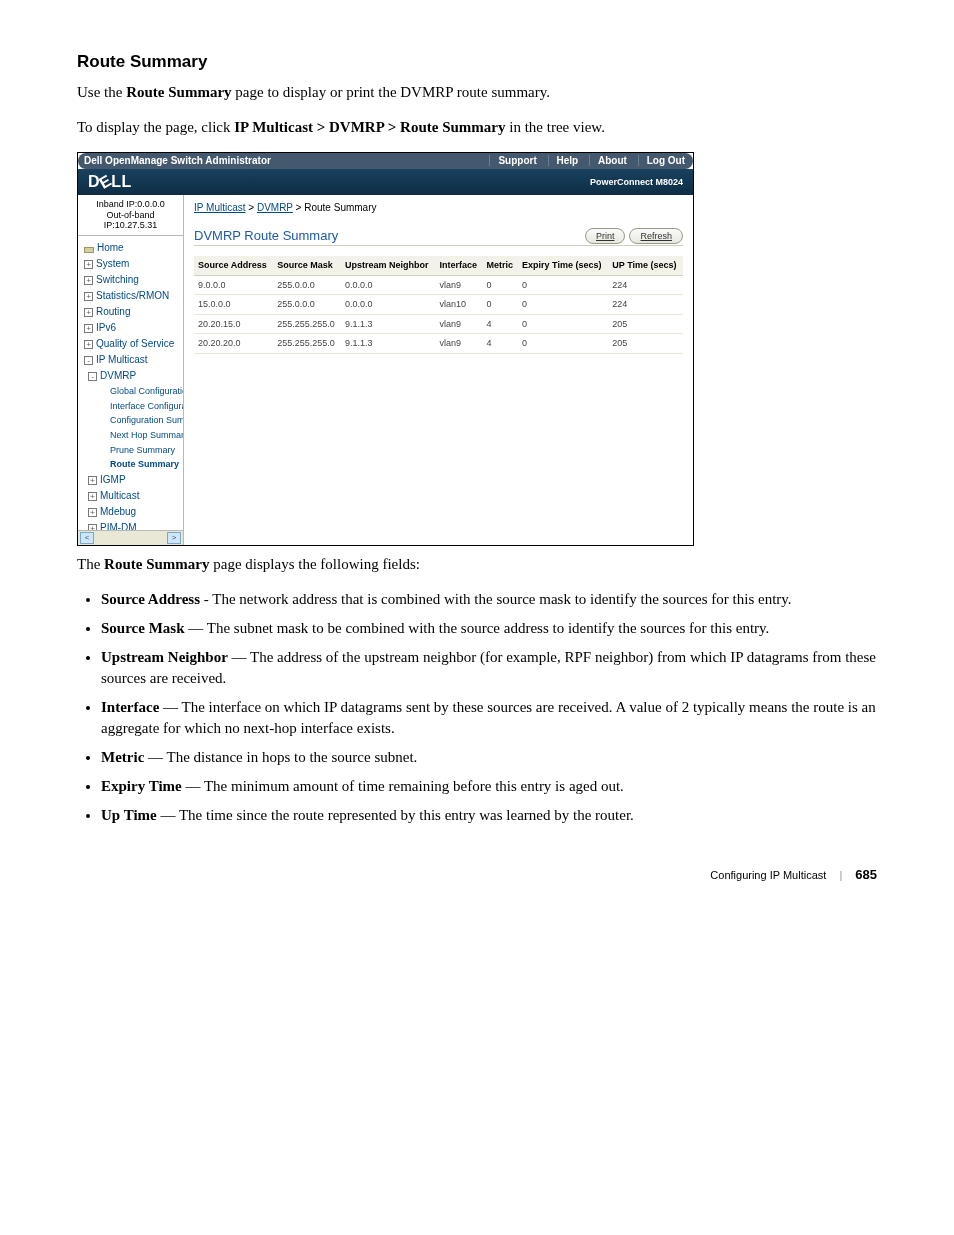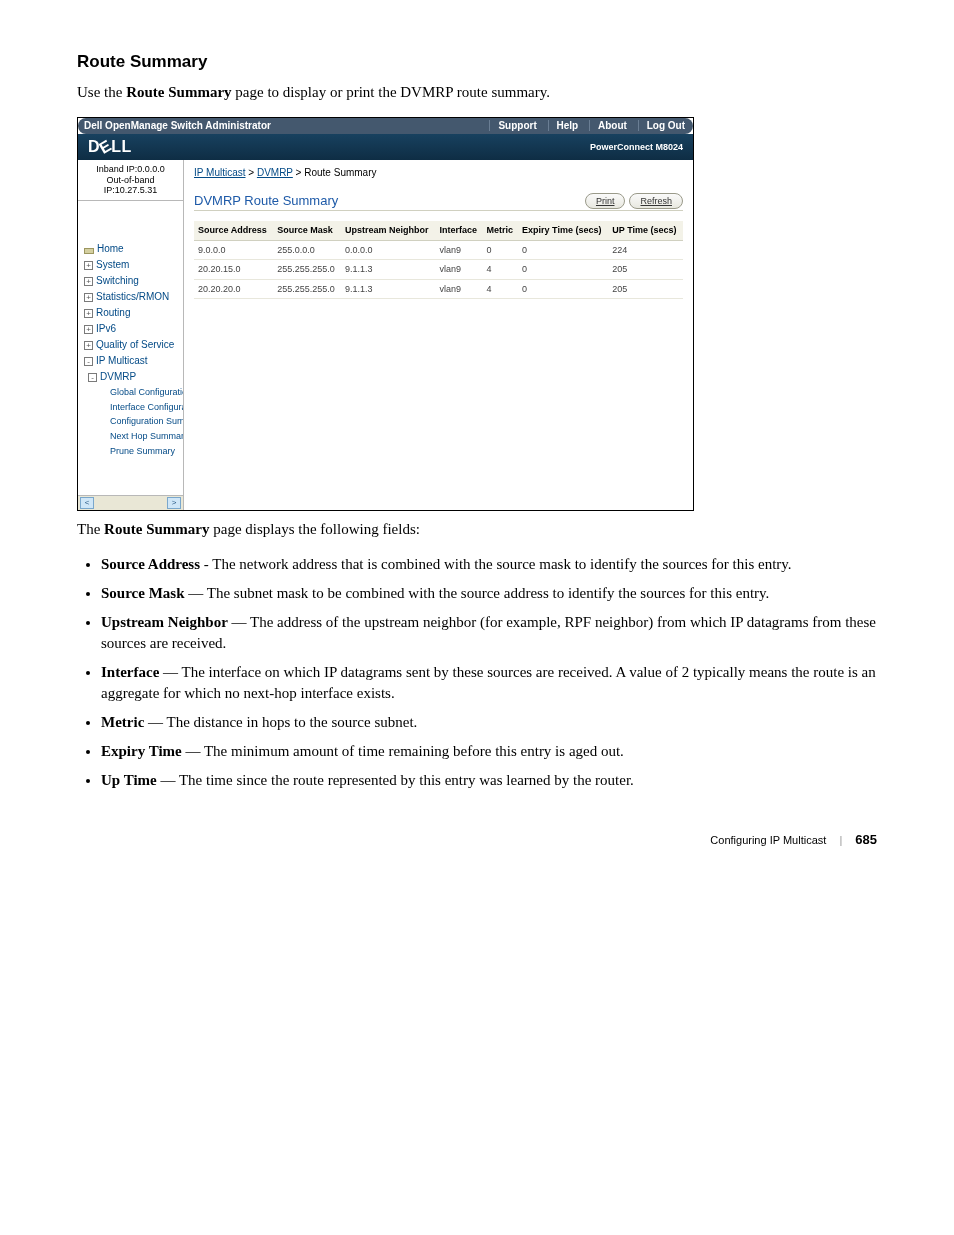--- a/index.html
+++ b/index.html
@@ -87,21 +87,20 @@
   .product { font-size: 9px; color: #fff; font-weight: bold; padding-left: 12px; }
   .shot-body { flex: 1; display: flex; overflow: hidden; }
   .nav {
     width: 105px;
     border-right: 1px solid #b8b8b8;
     background: #fff;
     overflow: hidden;
     position: relative;
     display: flex;
     flex-direction: column;
-    gap: 36px;
   }
   .nav-ip {
     text-align: center;
     font-size: 9px;
     padding: 4px 2px;
     border-bottom: 1px solid #b8b8b8;
     line-height: 1.2;
   }
   .nav-tree {
     flex: 1;
@@ -226,20 +225,23 @@
 <body>
 
 <div class="page">
 
   <h2 class="section-heading">Route Summary</h2>
 
   <p>
     <span>Use the </span><span class="strong">Route Summary</span><span> page to display or print the DVMRP route summary.</span>
   </p>
 
+  <p>
+    <span>To display the page, click </span><span class="strong">IP Multicast &gt; DVMRP &gt; Route Summary</span><span> in the tree view.</span>
+  </p>
 
 
   <div class="shot">
     <div class="shot-top">
       <span class="title">Dell OpenManage Switch Administrator</span>
       <span class="links">
         <a>Support</a>
         <a>Help</a>
         <a>About</a>
         <a>Log Out</a>
@@ -319,20 +321,29 @@
             <tr>
               <td>9.0.0.0</td>
               <td>255.0.0.0</td>
               <td>0.0.0.0</td>
               <td>vlan9</td>
               <td>0</td>
               <td>0</td>
               <td>224</td>
             </tr>
             <tr>
+              <td>15.0.0.0</td>
+              <td>255.0.0.0</td>
+              <td>0.0.0.0</td>
+              <td>vlan10</td>
+              <td>0</td>
+              <td>0</td>
+              <td>224</td>
+            </tr>
+            <tr>
               <td>20.20.15.0</td>
               <td>255.255.255.0</td>
               <td>9.1.1.3</td>
               <td>vlan9</td>
               <td>4</td>
               <td>0</td>
               <td>205</td>
             </tr>
             <tr>
               <td>20.20.20.0</td>

